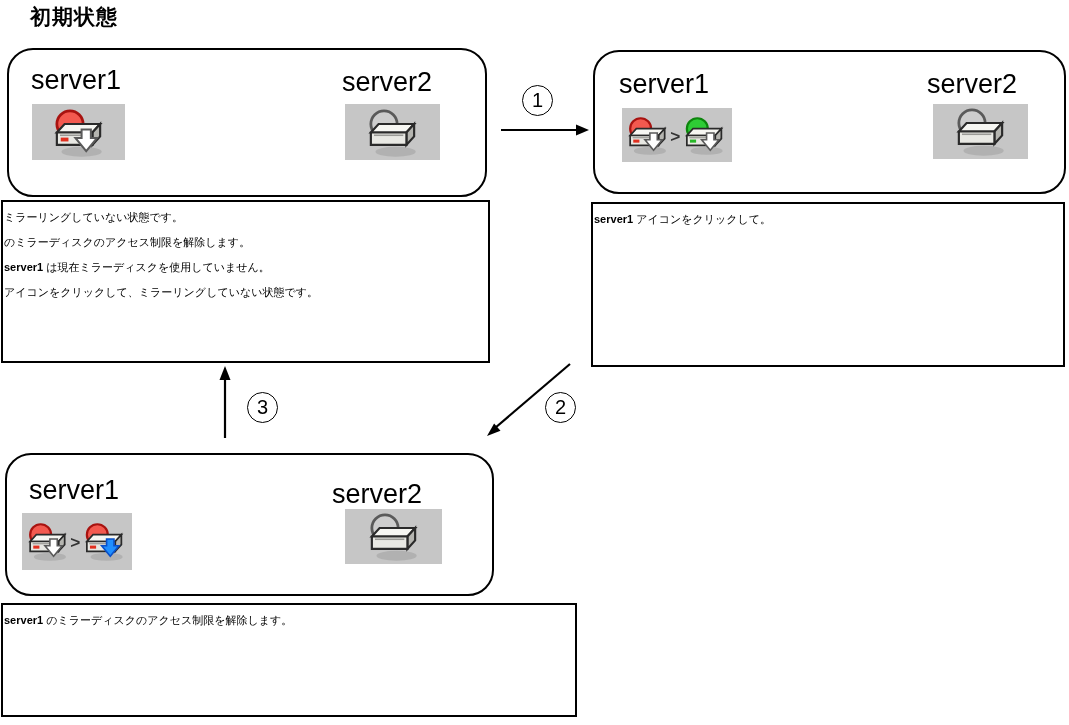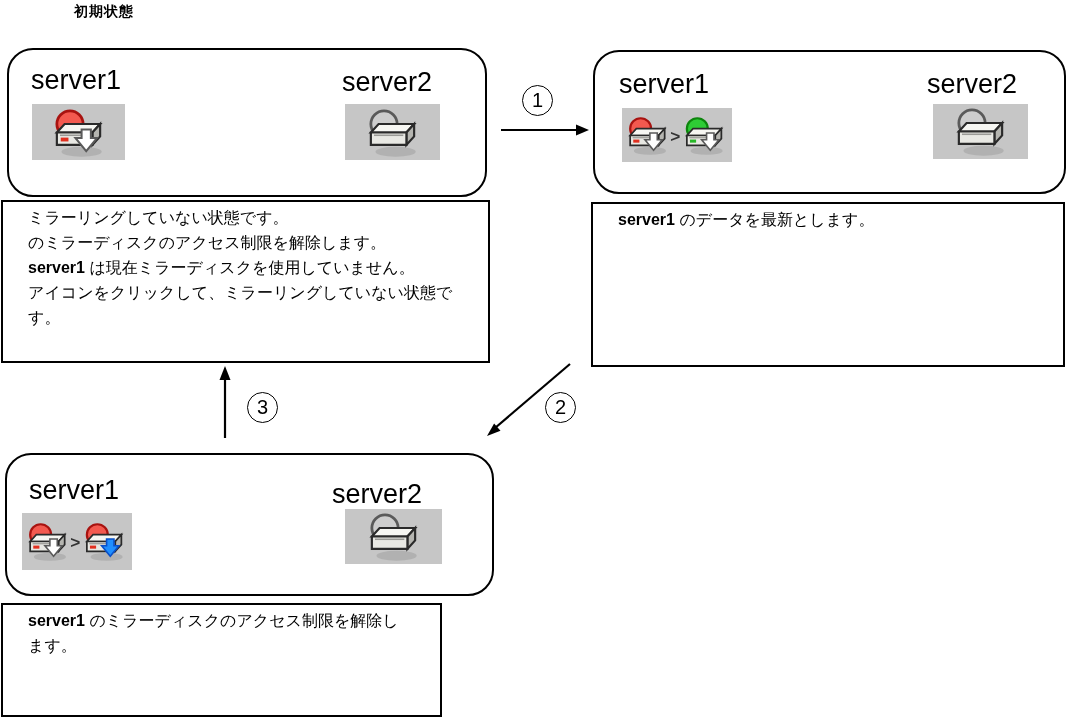--- a/index.html
+++ b/index.html
@@ -1,25 +1,25 @@
 <!DOCTYPE html>
 <html><head>
 <meta charset="utf-8">
 <style>
   html,body{margin:0;padding:0;background:#fff;}
   .canvas{
     position:relative;width:1069px;height:725px;background:#ffffff;
     font-family:"Liberation Sans","DejaVu Sans",sans-serif;color:#000;overflow:hidden;
   }
-  .title{position:absolute;left:30px;top:3px;font-size:14px;font-weight:bold;letter-spacing:1px;margin-left:44px;}
+  .title{position:absolute;left:30px;top:3px;font-size:21px;font-weight:bold;letter-spacing:1px;}
   .state-box{position:absolute;border:2.5px solid #000;border-radius:26px;background:#fff;}
   .server-label{position:absolute;font-size:27px;line-height:1.1;}
   .icon-bg{position:absolute;background:#c6c6c6;display:flex;align-items:center;justify-content:center;}
   .desc-box{position:absolute;border:2px solid #000;background:#fff;box-sizing:border-box;
-    font-size:16px;line-height:25px;padding:3px 25px;word-break:break-all;}
+    font-size:11px;line-height:25px;padding:3px 1px;word-break:break-all;}
   .desc-line b{font-weight:bold;}
   .circle-num{position:absolute;width:29px;height:29px;border:1.7px solid #000;border-radius:50%;
     display:flex;align-items:center;justify-content:center;font-size:20px;background:#fff;}
   .arrow-svg{position:absolute;}
   svg{display:block;}
 </style>
 </head>
 <body>
 
 <div class="canvas">
@@ -142,24 +142,24 @@
   </div>
 
   <div class="desc-box" style="left:1px;top:200px;width:489px;height:163px;">
     <div class="desc-line"><b></b><span>ミラーリングしていない状態です。</span></div>
     <div class="desc-line"><b></b><span>のミラーディスクのアクセス制限を解除します。</span></div>
     <div class="desc-line"><b>server1</b><span> は現在ミラーディスクを使用していません。</span></div>
     <div class="desc-line"><b></b><span>アイコンをクリックして、ミラーリングしていない状態です。</span></div>
   </div>
 
   <div class="desc-box" style="left:591px;top:202px;width:474px;height:165px;">
-    <div class="desc-line"><b>server1</b><span> のデータを最新とします。</span></div>
+    <div class="desc-line"><b>server1</b><span> アイコンをクリックして。</span></div>
   </div>
 
-  <div class="desc-box" style="left:1px;top:603px;width:441px;height:114px;">
+  <div class="desc-box" style="left:1px;top:603px;width:576px;height:114px;">
     <div class="desc-line"><b>server1</b><span> のミラーディスクのアクセス制限を解除します。</span></div>
   </div>
 
   <div class="circle-num" style="left:522px;top:85px;">
     <span>1</span>
   </div>
   <svg class="arrow-svg" style="left:498px;top:120px;" width="94" height="20" viewBox="0 0 94 20">
     <line x1="3" y1="10" x2="79" y2="10" stroke="#000" stroke-width="2.2"></line>
     <polygon points="78,4.5 91,10 78,15.5" fill="#000"></polygon>
   </svg>

